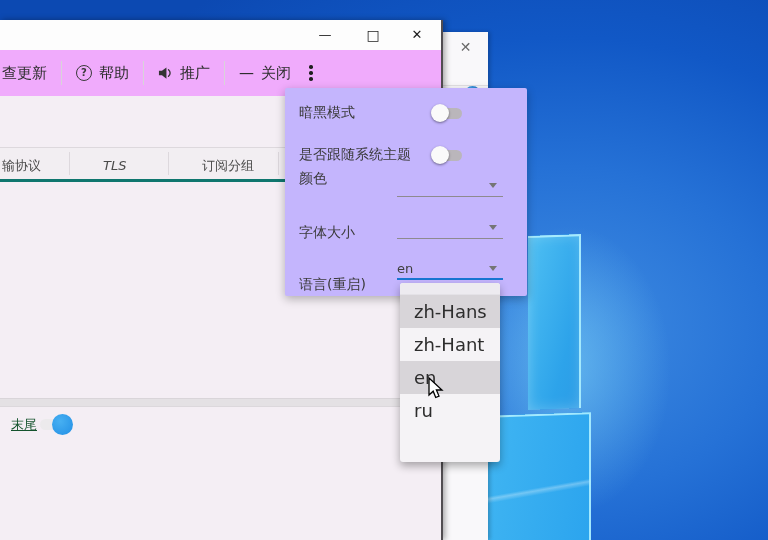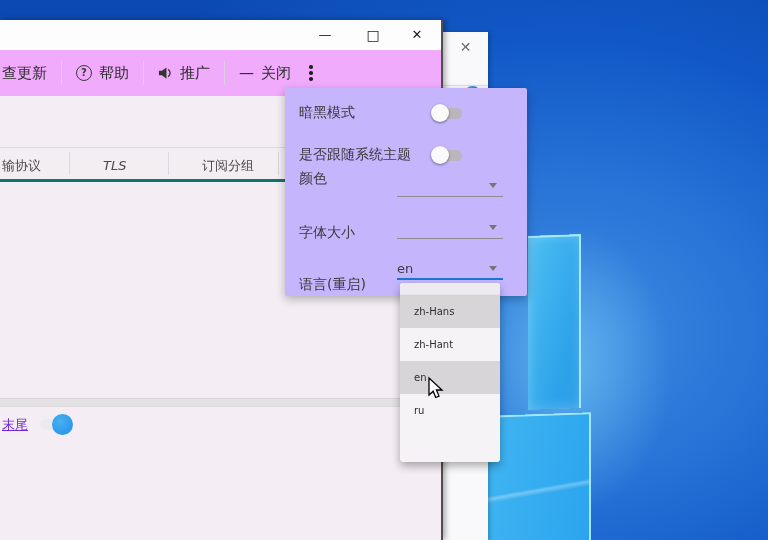--- a/index.html
+++ b/index.html
@@ -58,21 +58,21 @@
 
   .thead { position:absolute; left:0; top:127px; width:100%; height:35px;
     border-top:1px solid #ddd8dd; border-bottom:3px solid #0f766e; background:#f2eef2; }
   .th { position:absolute; top:0; height:35px; line-height:35px; font-size:13px; color:#4a4a4a; }
   .th1 { left:2px; } .th2 { left:103px;font-style:italic; } .th3 { left:185px;margin-left:17px; }
   .vline { position:absolute; top:4px; bottom:4px; width:1px; background:#ddd8dd; }
   .v1 { left:69px; } .v2 { left:168px; } .v3 { left:278px; }
 
   .band { position:absolute; left:0; top:378px; width:100%; height:9px;
     background:#e4e1e4; border-top:1px solid #d9d5d9; border-bottom:1px solid #dcd8dc; }
-  .footer-label { position:absolute; left:2px; top:396px; font-size:13px; color:#6d28d9;text-decoration:underline; }
+  .footer-label { position:absolute; left:11px; top:396px; font-size:13px; color:#14532d;text-decoration:underline; }
   .sw-on { position:absolute; left:40px; top:399px; width:30px; height:11px;
     border-radius:6px; background:#eceaec; }
   .sw-on i { position:absolute; right:-3px; top:-5px; width:21px; height:21px; border-radius:50%;
     background:radial-gradient(circle at 38% 35%, #47b0f2, #2b97e8 75%, #2489dd); }
 
   
   .panel { position:absolute; left:285px; top:88px; width:242px; height:208px;
     background:#c4b5fd; border-radius:2px; box-shadow:0 3px 10px rgba(0,0,0,.28); z-index:4; }
   .p-label { position:absolute; left:14px; font-size:14px; color:#3a3a3a; white-space:nowrap; }
   .sw-off { position:absolute; left:148px; width:29px; height:11px; border-radius:6px; background:#bab6bb; }
@@ -84,21 +84,21 @@
     border-left:4.5px solid transparent; border-right:4.5px solid transparent;
     border-top:5.5px solid #757575; }
   .select .line { position:absolute; left:0; right:0; bottom:0; height:1px; background:#8e8a8e; }
   .select.focused .line { height:2px; background:#1976d2; }
 
   
   .dropdown { position:absolute; left:400px; top:283px; width:100px; height:179px;
     background:#f5f3f6; border-radius:3px; box-shadow:0 4px 9px rgba(0,0,0,.32);
     z-index:5; overflow:hidden; }
   .dd-pad { height:12px; background:#edebf0; border-bottom:1px solid #e4e2e7; }
-  .opt { height:33px; line-height:33px; padding-left:14px; font-size:10px; color:#2d2d2d; }
+  .opt { height:33px; line-height:33px; padding-left:14px; font-size:18px; color:#2d2d2d; }
   .opt.hl { background:#d8d5d9; }
 
   .cursor { position:absolute; left:424px; top:376px; z-index:10; }
 </style>
 </head>
 <body>
 
 <div class="stage">
 
   <div class="desktop"></div>

